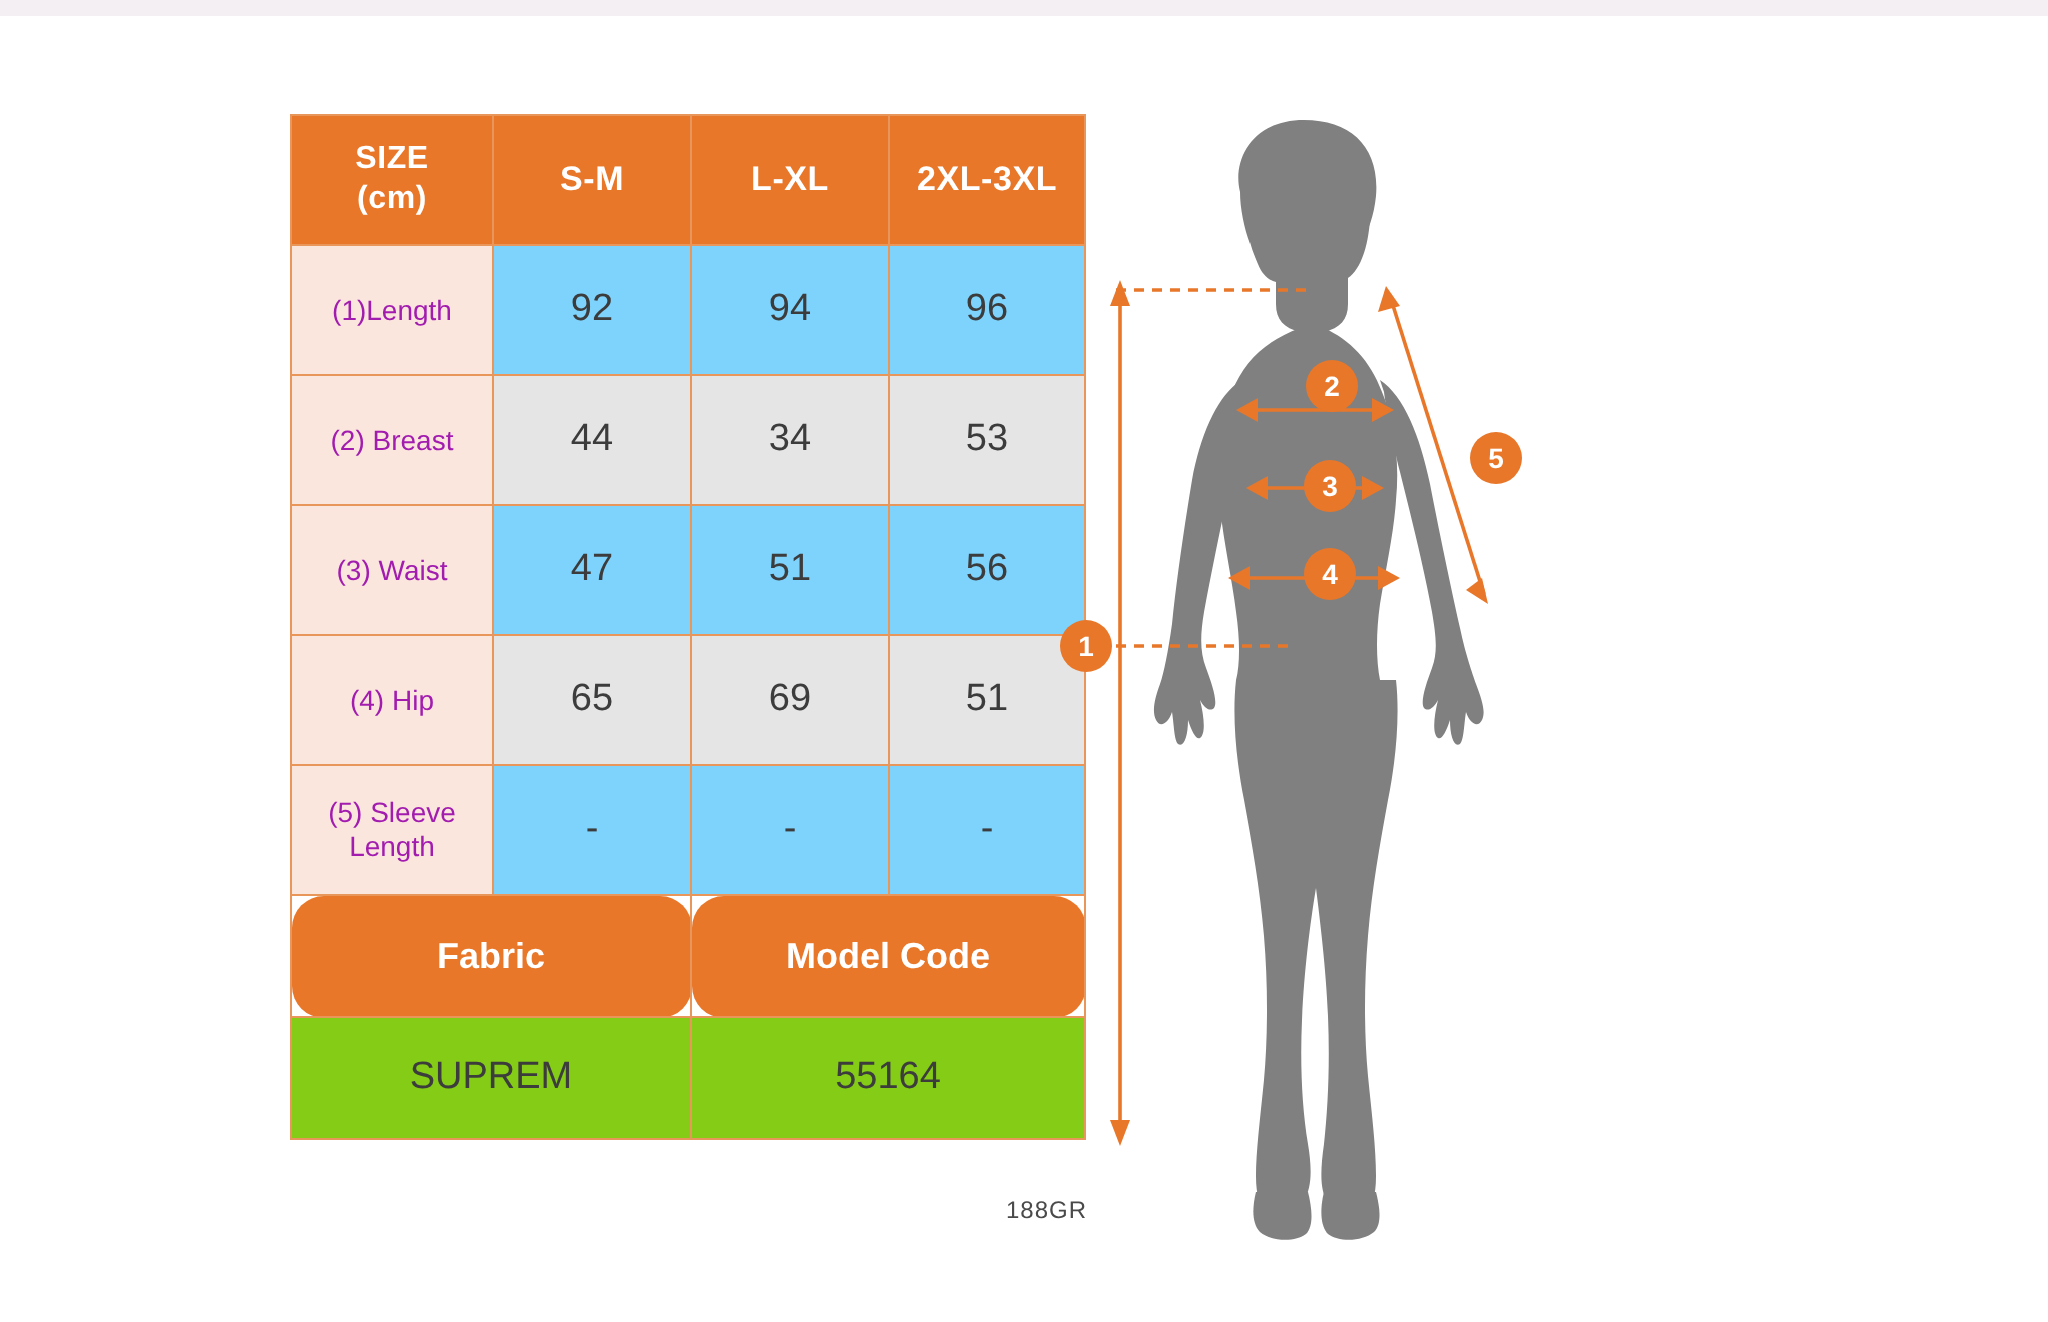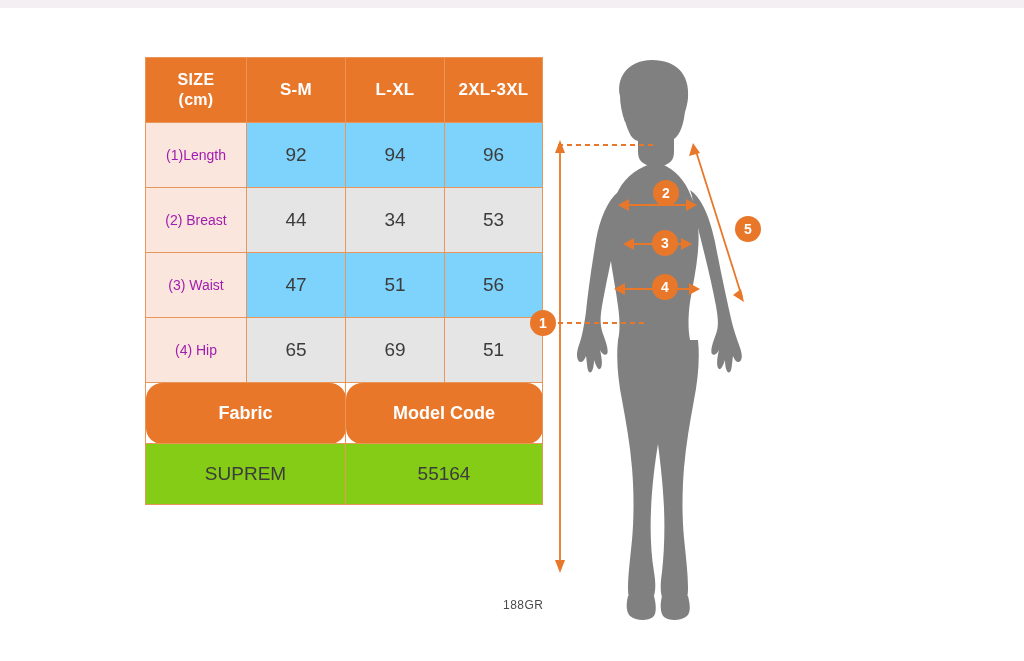--- a/index.html
+++ b/index.html
@@ -172,20 +172,29 @@
           <td class="val-cell tint">56</td>
         </tr>
 
         <tr>
           <td class="row-label">(4) Hip</td>
           <td class="val-cell plain">65</td>
           <td class="val-cell plain">69</td>
           <td class="val-cell plain">51</td>
         </tr>
 
+        <tr>
+          <td class="row-label">
+            <span>(5) Sleeve</span><br>
+            <span>Length</span>
+          </td>
+          <td class="val-cell tint">-</td>
+          <td class="val-cell tint">-</td>
+          <td class="val-cell tint">-</td>
+        </tr>
 
         <tr>
           <td class="fabric-hdr" colspan="2">Fabric</td>
           <td class="fabric-hdr" colspan="2">Model Code</td>
         </tr>
 
         <tr>
           <td class="fabric-val" colspan="2">SUPREM</td>
           <td class="fabric-val" colspan="2">55164</td>
         </tr>

